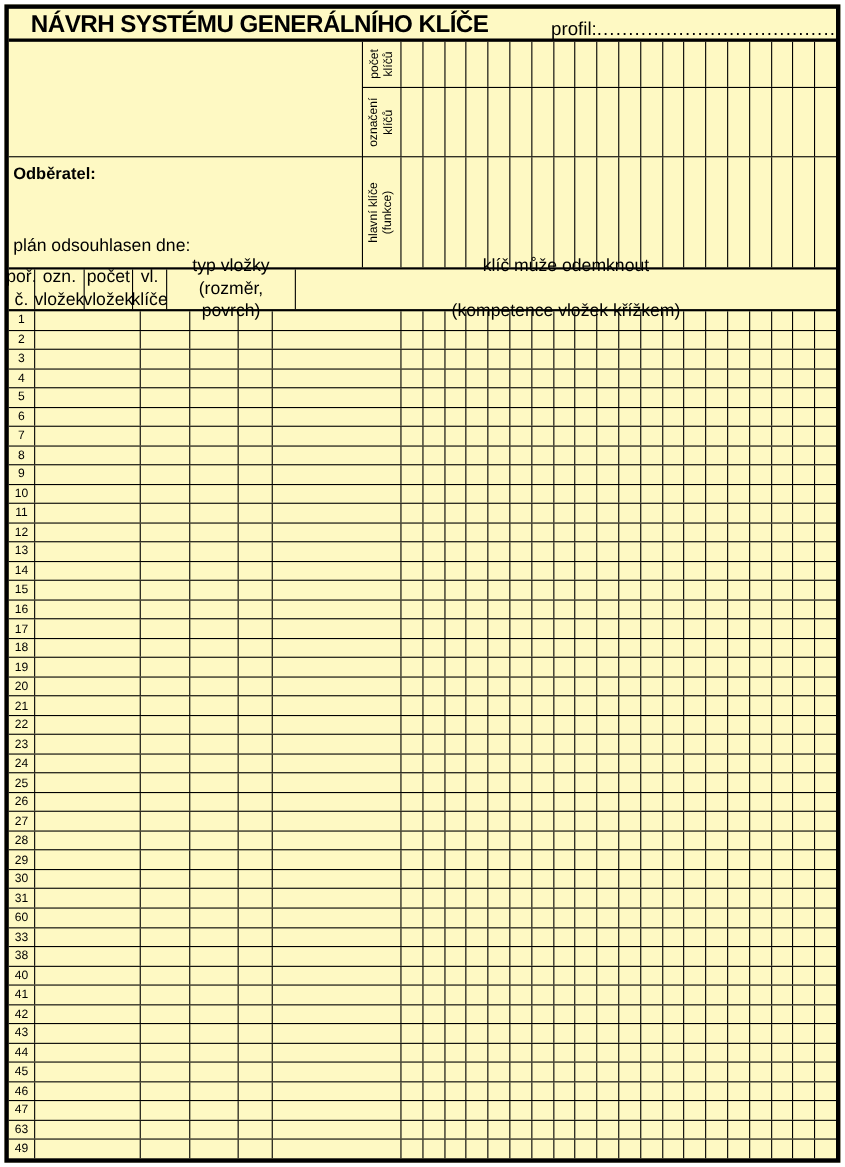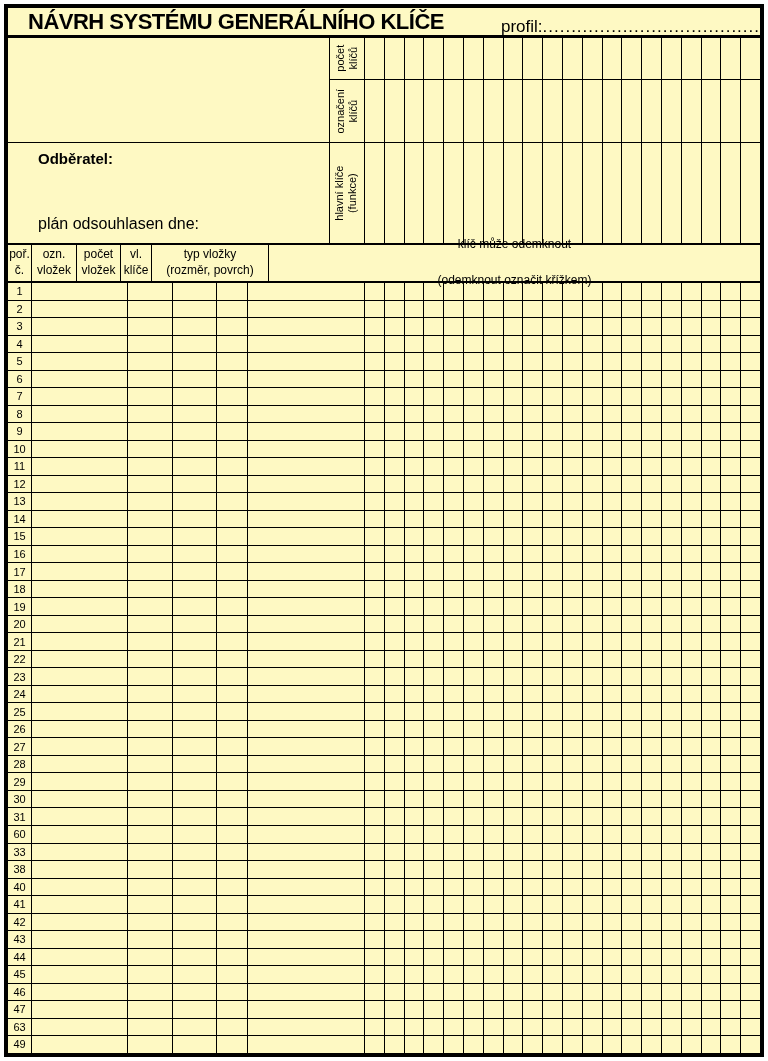--- a/index.html
+++ b/index.html
@@ -45,21 +45,21 @@
   .upper { height: 205px; display: flex; flex: 0 0 auto; }
   .left-info {
     width: 322px;
     border-right: 1px solid #000;
     display: flex; flex-direction: column;
   }
   .blank-cell { height: 105px; border-bottom: 1px solid #000; }
   .odberatel-cell {
     flex: 1;
     display: flex; flex-direction: column; justify-content: space-between;
-    padding: 7px 18px 10px 30px;
+    padding: 7px 18px 10px 4px;
   }
   .odberatel-label { font-weight: bold; font-size: 15px; }
   .plan-label { font-size: 16px; }
   .upper-right { flex: 1; display: flex; flex-direction: column; }
   .urow { display: flex; border-bottom: 1px solid #000; }
   .urow.r1 { height: 42px; }
   .urow.r2 { height: 63px; }
   .urow.r3 { height: 100px; border-bottom: none; }
   .vcell {
     width: 35px; flex: 0 0 35px;
@@ -73,21 +73,21 @@
     text-align: center; white-space: nowrap;
   }
   .gcell { flex: 1 1 0; border-right: 1px solid #000; }
   .urow .gcell:last-child, .trow .gcell:last-child { border-right: none; }
   
   .thead {
     height: 40px; flex: 0 0 auto;
     border-top: 2px solid #000;
     border-bottom: 2px solid #000;
     display: flex;
-    font-size: 12px; line-height: 1.3;
+    font-size: 16px; line-height: 1.3;
     text-align: center;
   }
   .hcell {
     border-right: 1px solid #000;
     display: flex; flex-direction: column;
     align-items: center; justify-content: center;
   }
   .c0 { width: 24px;  flex: 0 0 24px; }
   .c1 { width: 96px;  flex: 0 0 96px; }
   .c2 { width: 45px;  flex: 0 0 45px; }
@@ -230,21 +230,21 @@
     <div class="hcell c4">
       <div>vl.</div>
         <div>klíče</div>
     </div>
     <div class="hcell c5">
       <div>typ vložky</div>
         <div>(rozměr, povrch)</div>
     </div>
     <div class="hcell hgrid">
       <div>klíč může odemknout</div>
-        <div>(odemknout označit křížkem)</div>
+        <div>(kompetence vložek křížkem)</div>
     </div>
   </div>
 
   <div class="tbody">
       <div class="trow">
         <div class="cell c0 num">1</div>
         <div class="cell c1"></div>
         <div class="cell c2"></div>
         <div class="cell c3"></div>
         <div class="cell c4"></div>

